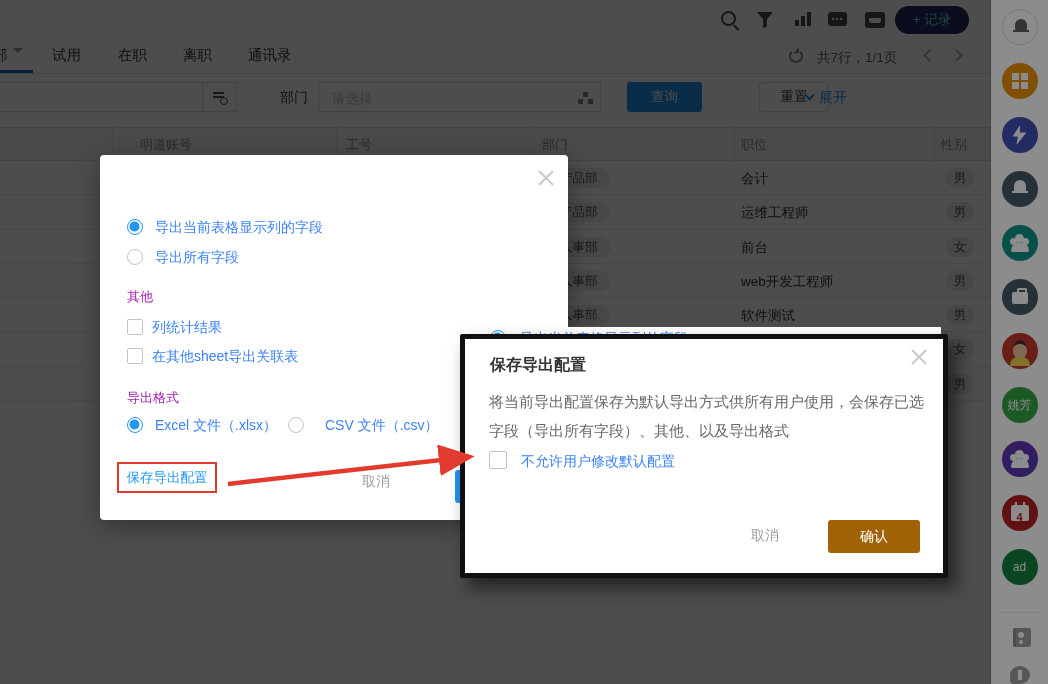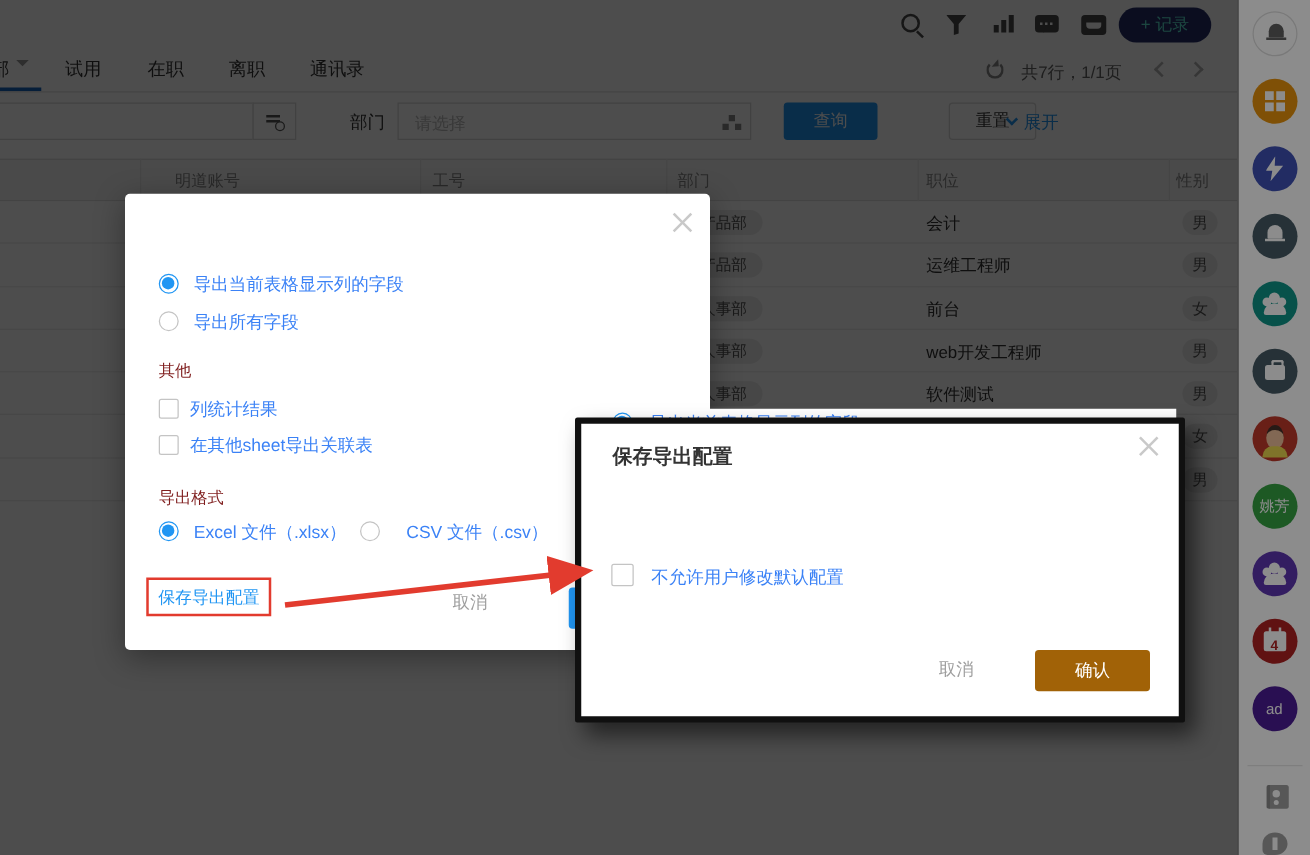--- a/index.html
+++ b/index.html
@@ -70,21 +70,21 @@
   
   .dlg-close { position: absolute; width: 20px; height: 20px; cursor: pointer; }
   .dlg-close::before, .dlg-close::after { content:""; position:absolute; left:9px; top:0; width:2px; height:20px; background:#c9c9c9; }
   .dlg-close::before { transform: rotate(45deg); }
   .dlg-close::after { transform: rotate(-45deg); }
   .radio { position: absolute; width: 16px; height: 16px; border-radius: 50%; background: #fff; border: 1.5px solid #c4c4c4; }
   .radio.sel { border: 1.5px solid #2196F3; }
   .radio.sel::after { content:""; position:absolute; left:3px; top:3px; width:7px; height:7px; border-radius:50%; background:#2196F3; box-shadow: 0 0 0 1.5px #2196F3; }
   .checkbox { position: absolute; width: 16px; height: 16px; border: 1.5px solid #c4c4c4; border-radius: 2px; background: #fff; }
   .opt-label { position: absolute; font-size: 14px; color: #3b82f6; }
-  .sec-label { position: absolute; font-size: 13px; color: #7f1d1d; }
+  .sec-label { position: absolute; font-size: 13px; color: #a21caf; }
 
   #export-dialog { left: 100px; top: 155px; width: 468px; height: 365px; background: #fff; border-radius: 4px; box-shadow: 0 6px 24px rgba(0,0,0,0.35); z-index: 20; }
   #export-dialog h2 { position: absolute; left: 25px; top: 20px; font-size: 17px; font-weight: 500; color: #333; }
   .save-config-box { position: absolute; left: 17px; top: 307px; width: 100px; height: 31px; border: 2px solid #E23B2E; }
   .save-config-link { position: absolute; left: 0; top: 0; width: 96px; height: 27px; line-height: 27px; text-align: center; font-size: 13.5px; cursor: pointer; }
   .txt-btn { position: absolute; font-size: 14px; color: #9e9e9e; background: none; border: none; cursor: pointer; }
   .sliver-btn { position: absolute; left: 355px; top: 315px; width: 100px; height: 33px; border: none; border-radius: 3px; cursor: pointer; }
 
   #dialog-fragment { left: 470px; top: 327px; width: 471px; height: 11px; background: #fff; overflow: hidden; z-index: 25; }
 
@@ -270,21 +270,21 @@
         <div class="si" style="background: rgb(94, 53, 177);">
           <span class="si-icon icon-people"></span>
           <span class="si-text"></span>
         </div>
 
         <div class="si" style="background: rgb(176, 33, 33);">
           <span class="si-icon icon-calendar"></span>
           <span class="si-text">4</span>
         </div>
 
-        <div class="si" style="background: #4c1d95;">
+        <div class="si" style="background: #15803d;">
           <span class="si-icon"></span>
           <span class="si-text">ad</span>
         </div>
 
     </div>
     <div class="sb-divider" style="left:7px;"></div>
     <div style="position:absolute; left:11px; top:620px; display:flex; flex-direction:column; gap:2px;">
 
         <div class="si">
           <span class="si-icon icon-book"></span>
@@ -335,20 +335,21 @@
 
   <div class="abs" id="dialog-fragment">
     <span class="radio sel" style="left:20px; top:3px;"></span>
     <span class="opt-label" style="left:50px; top:3px;">导出当前表格显示列的字段</span>
   </div>
 
   <div class="abs" id="save-dialog-frame">
     <div id="save-dialog">
       <span class="dlg-close" style="right:14px; top:8px;"></span>
       <h2>保存导出配置</h2>
+      <p class="save-body">将当前导出配置保存为默认导出方式供所有用户使用，会保存已选字段（导出所有字段）、其他、以及导出格式</p>
 
       <span class="checkbox" style="left:24px; top:112px; width:18px; height:18px;"></span>
       <span class="opt-label" style="left:56px; top:114px;">不允许用户修改默认配置</span>
 
       <button class="txt-btn" style="left:286px; top:188px;">取消</button>
       <button class="confirm-btn" id="confirm-btn" style="background: #a16207;">确认</button>
     </div>
   </div>
 
   <svg class="abs" id="anno-arrow" viewBox="0 0 275 55">

